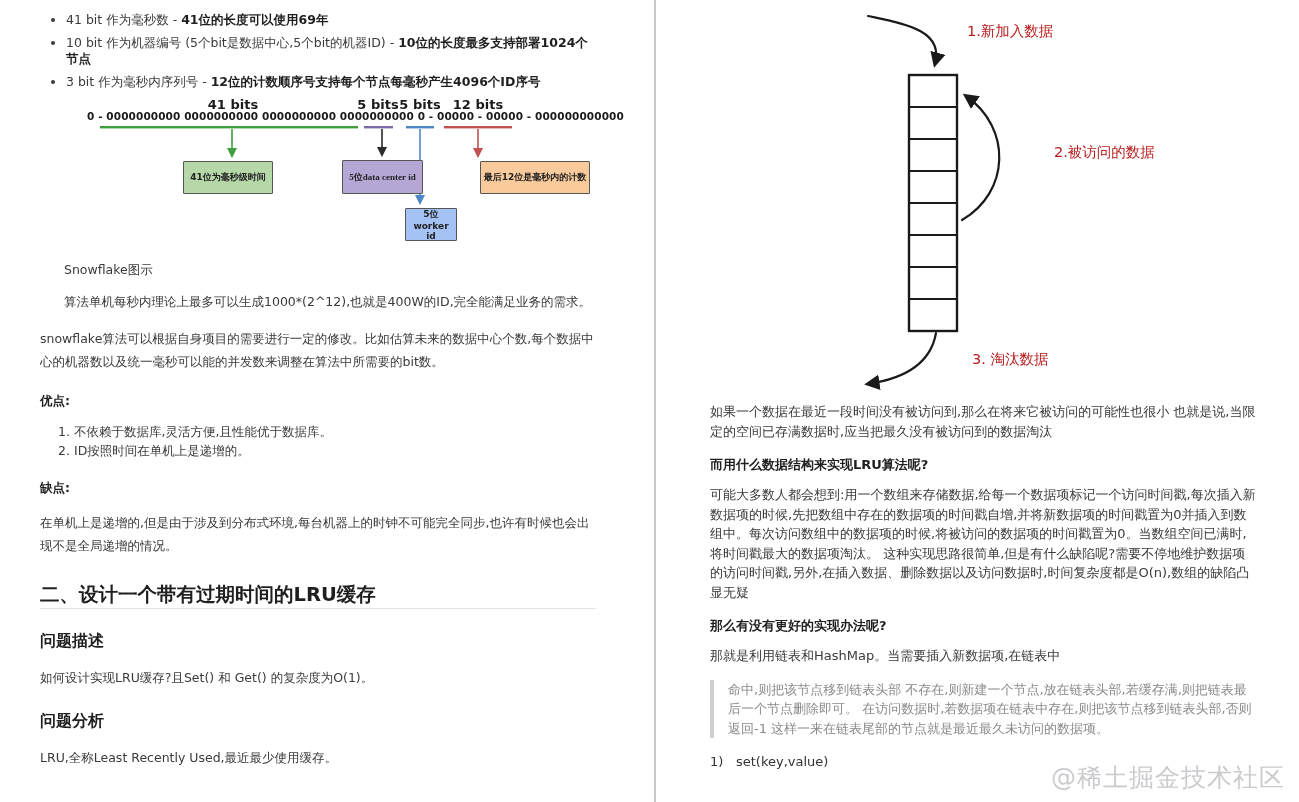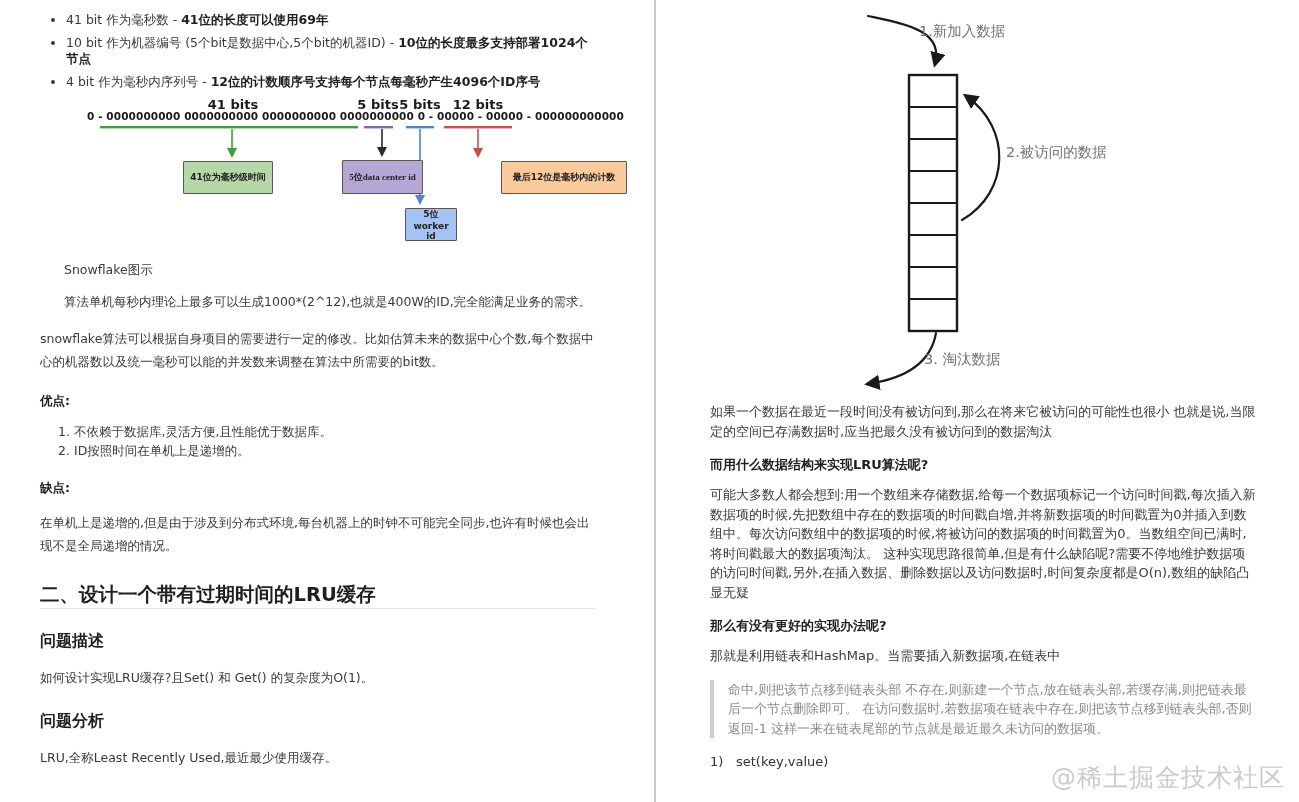--- a/index.html
+++ b/index.html
@@ -15,36 +15,36 @@
   .bullets li strong { color:#1f1f1f; }
 
   .sf-diagram { position:relative; height:152px; margin-top:4px; }
   .bit-label { position:absolute; top:0; transform:translateX(-50%); font-size:13px; font-weight:bold; color:#1a1a1a; white-space:nowrap; }
   .binary { position:absolute; left:47px; top:13px; font-size:10.5px; font-weight:bold; letter-spacing:0.1px; color:#1a1a1a; white-space:nowrap; }
   .sf-svg { position:absolute; left:0; top:0; }
   .sf-box { position:absolute; display:flex; align-items:center; justify-content:center; text-align:center;
             font-size:9px; font-weight:bold; color:#222; border:1.2px solid #565656; border-radius:1px; padding:2px; }
   .box-green  { left:143px; top:64px;  width:90px;  height:33px; }
   .box-purple { left:302px; top:63px;  width:81px;  height:34px;font-family:Liberation Serif, serif; }
-  .box-orange { left:461px; top:64px;  width:126px; height:33px; }
+  .box-orange { left:440px; top:64px;  width:110px; height:33px; }
   .box-blue   { left:365px; top:111px; width:52px;  height:33px; }
 
   .para { font-size:12.5px; line-height:23px; margin-top:14px; }
   .para-indent { margin-left:24px; margin-top:9px; }
   .bold-label { font-size:12.5px; font-weight:bold; color:#1f1f1f; margin-top:20px; }
   .pros-list { list-style:decimal; padding-left:34px; margin-top:12px; }
   .pros-list li { font-size:12.5px; line-height:19px; }
 
   .h1 { font-size:19.5px; font-weight:bold; color:#1f1f1f; margin-top:24px; border-bottom:1px solid #e3e3e3; }
   .h2 { font-size:16px; font-weight:bold; color:#1f1f1f; margin-top:22px; }
 
   
   .col-right { position:absolute; left:710px; top:0; width:548px; }
   .lru-diagram { position:relative; height:392px; }
-  .lru-label { position:absolute; font-size:14.5px; color:#737373; white-space:nowrap; }
+  .lru-label { position:absolute; font-size:14.5px; color:#b91c1c; white-space:nowrap;margin-left:48px; }
   .lru-label-1 { left:209px; top:22px; }
   .lru-label-2 { left:296px; top:143px; }
   .lru-label-3 { left:214px; top:350px; }
 
   .rb-title { font-size:13px; font-weight:bold; color:#1f1f1f; margin:14px 0 0; line-height:20px; }
   .rb-text  { font-size:13px; line-height:19.5px; margin:10px 0 0; color:#3a3a3a; }
   .rb-quote { margin:14px 0 0; border-left:4px solid #cfcfcf; padding-left:14px;
               font-size:13px; line-height:19.5px; color:#8a8a8a; }
   .rb-item { display:flex; font-size:13px; margin:16px 0 0; color:#333; }
   .rb-item .num { width:26px; flex:0 0 26px; }
@@ -54,21 +54,21 @@
 </head>
 <body>
 
 <div class="divider"></div>
 
 <div class="col-left">
 
   <ul class="bullets">
     <li><span>41 bit 作为毫秒数 - </span><strong>41位的长度可以使用69年</strong></li>
     <li><span>10 bit 作为机器编号 (5个bit是数据中心,5个bit的机器ID) - </span><strong>10位的长度最多支持部署1024个节点</strong></li>
-    <li><span>4 bit 作为毫秒内序列号 - </span><strong>12位的计数顺序号支持每个节点每毫秒产生4096个ID序号</strong></li>
+    <li><span>3 bit 作为毫秒内序列号 - </span><strong>12位的计数顺序号支持每个节点每毫秒产生4096个ID序号</strong></li>
   </ul>
 
   <div class="sf-diagram">
     <div class="bit-label" style="left:193px">41 bits</div>
     <div class="bit-label" style="left:338px">5 bits</div>
     <div class="bit-label" style="left:380px">5 bits</div>
     <div class="bit-label" style="left:438px">12 bits</div>
 
     <div class="binary">0 - 0000000000 0000000000 0000000000 0000000000 0 - 00000 - 00000 - 000000000000</div>
 

